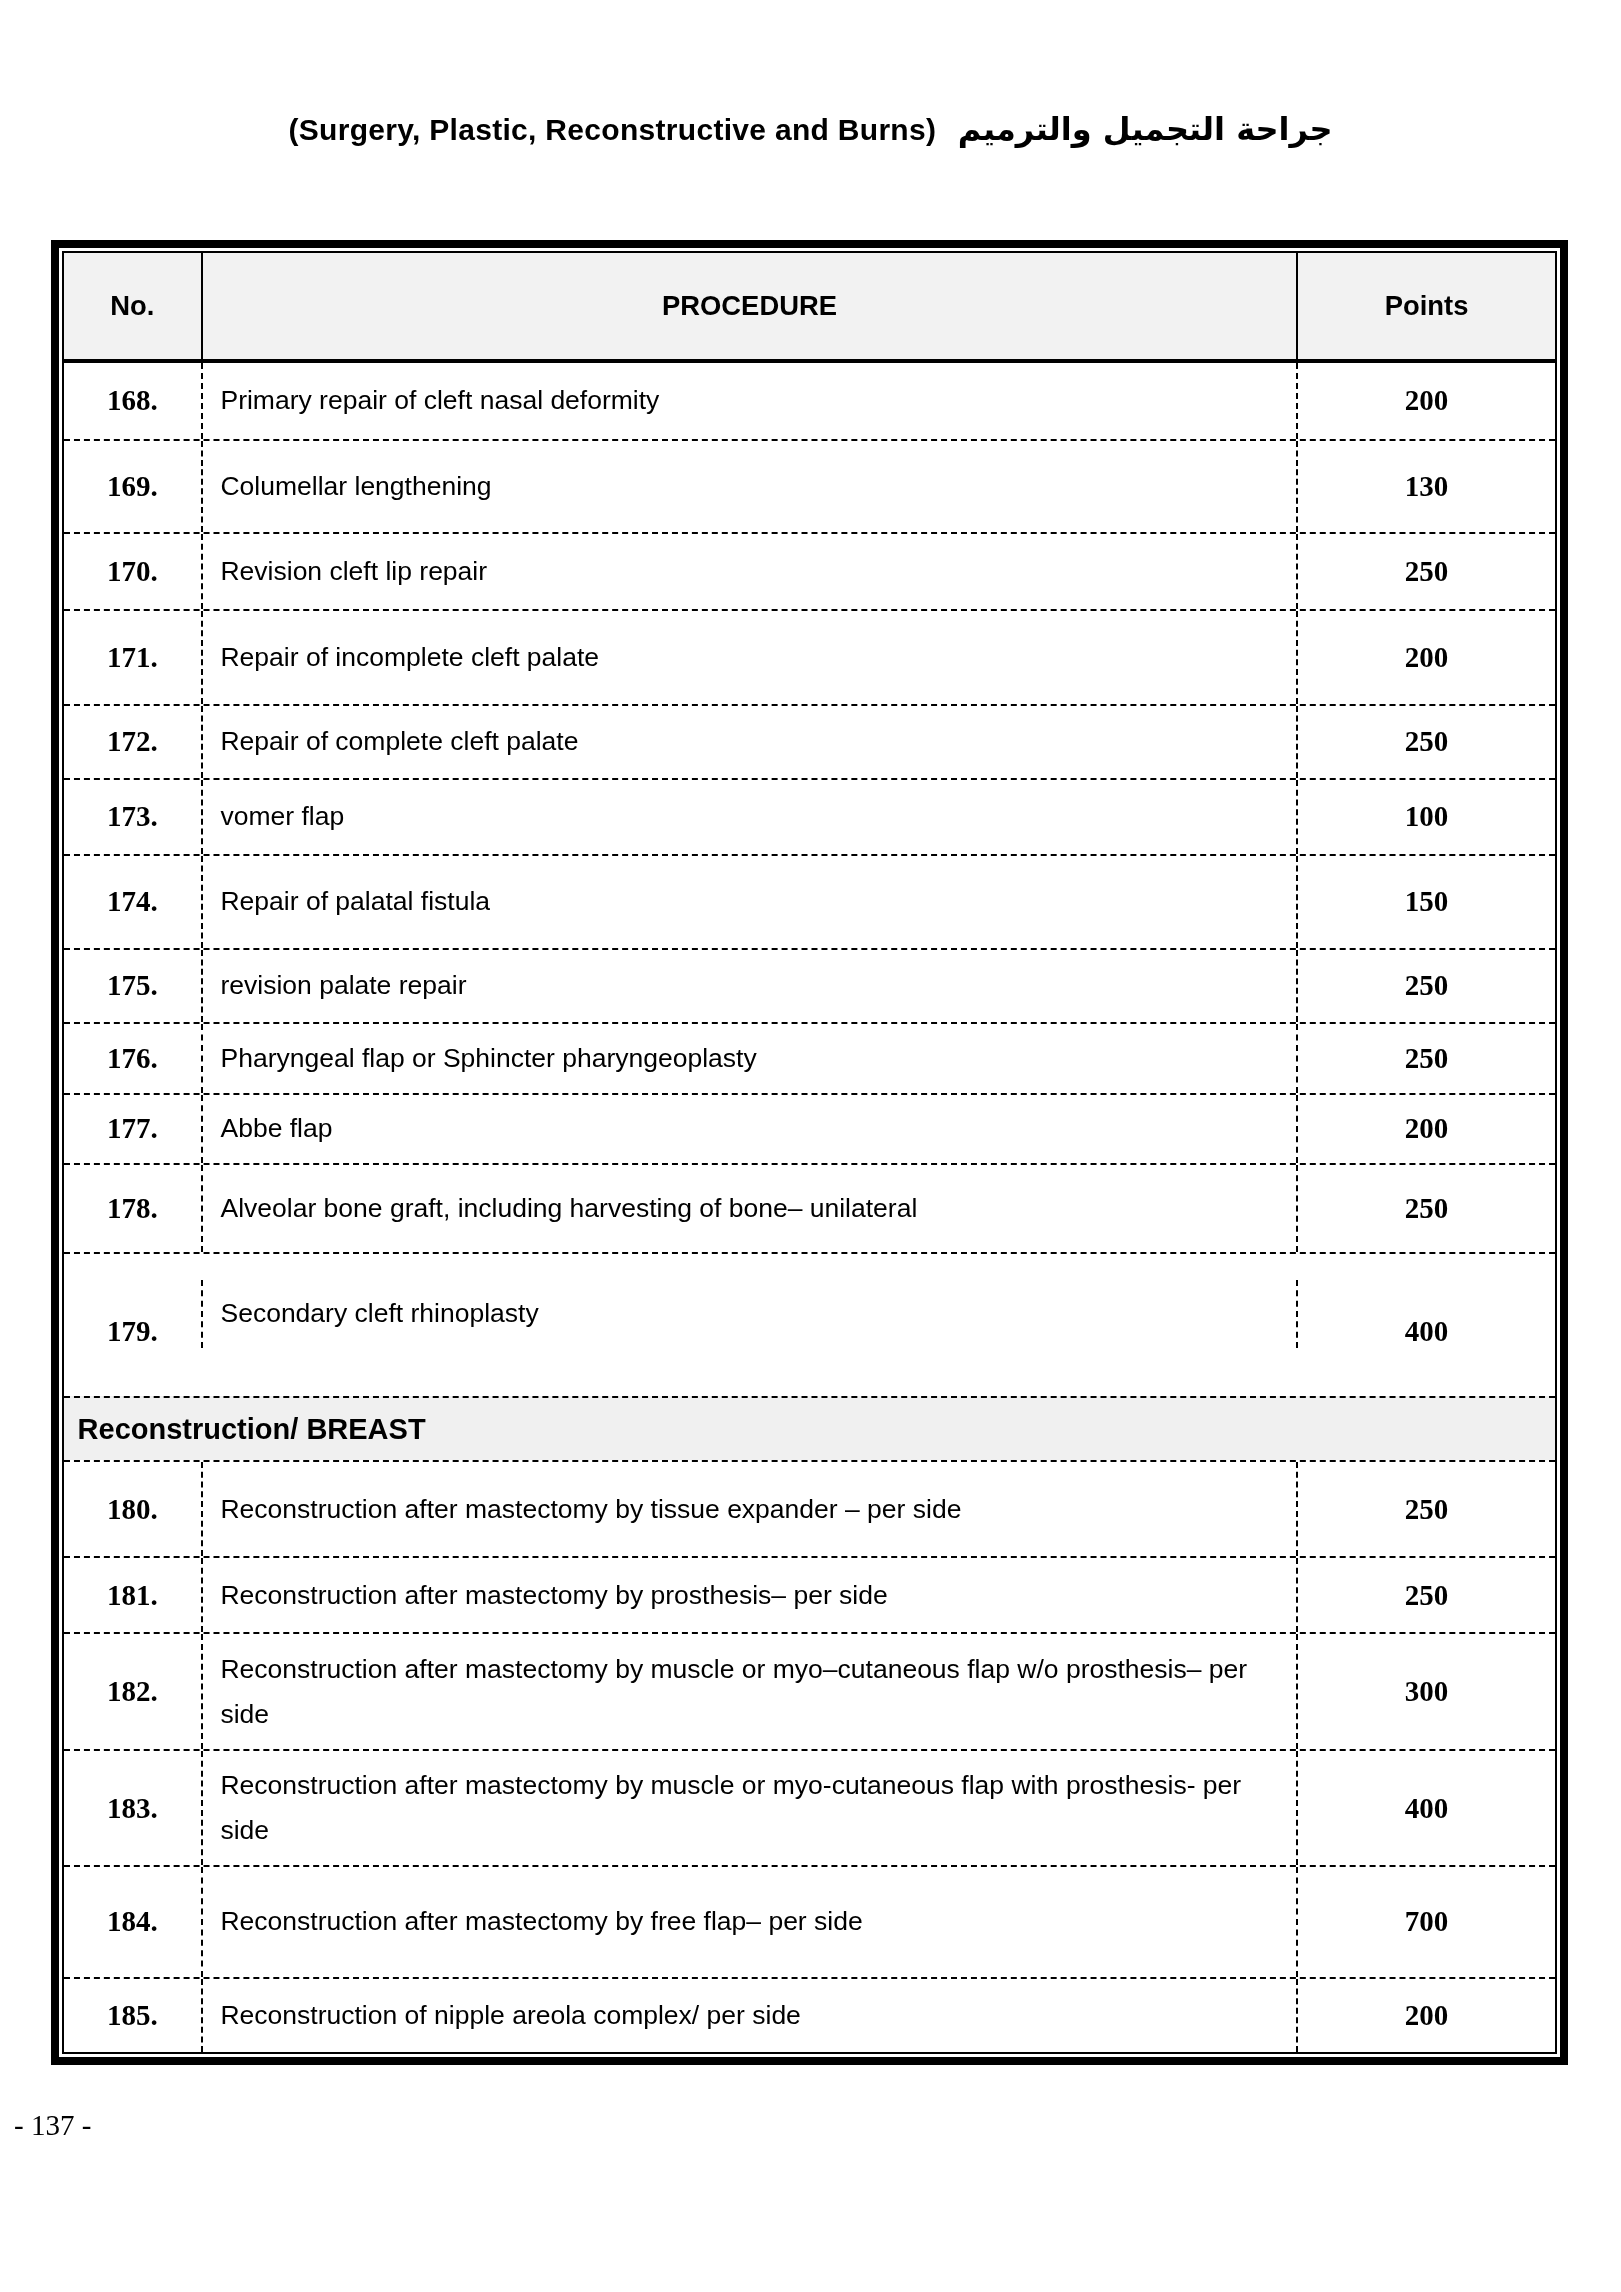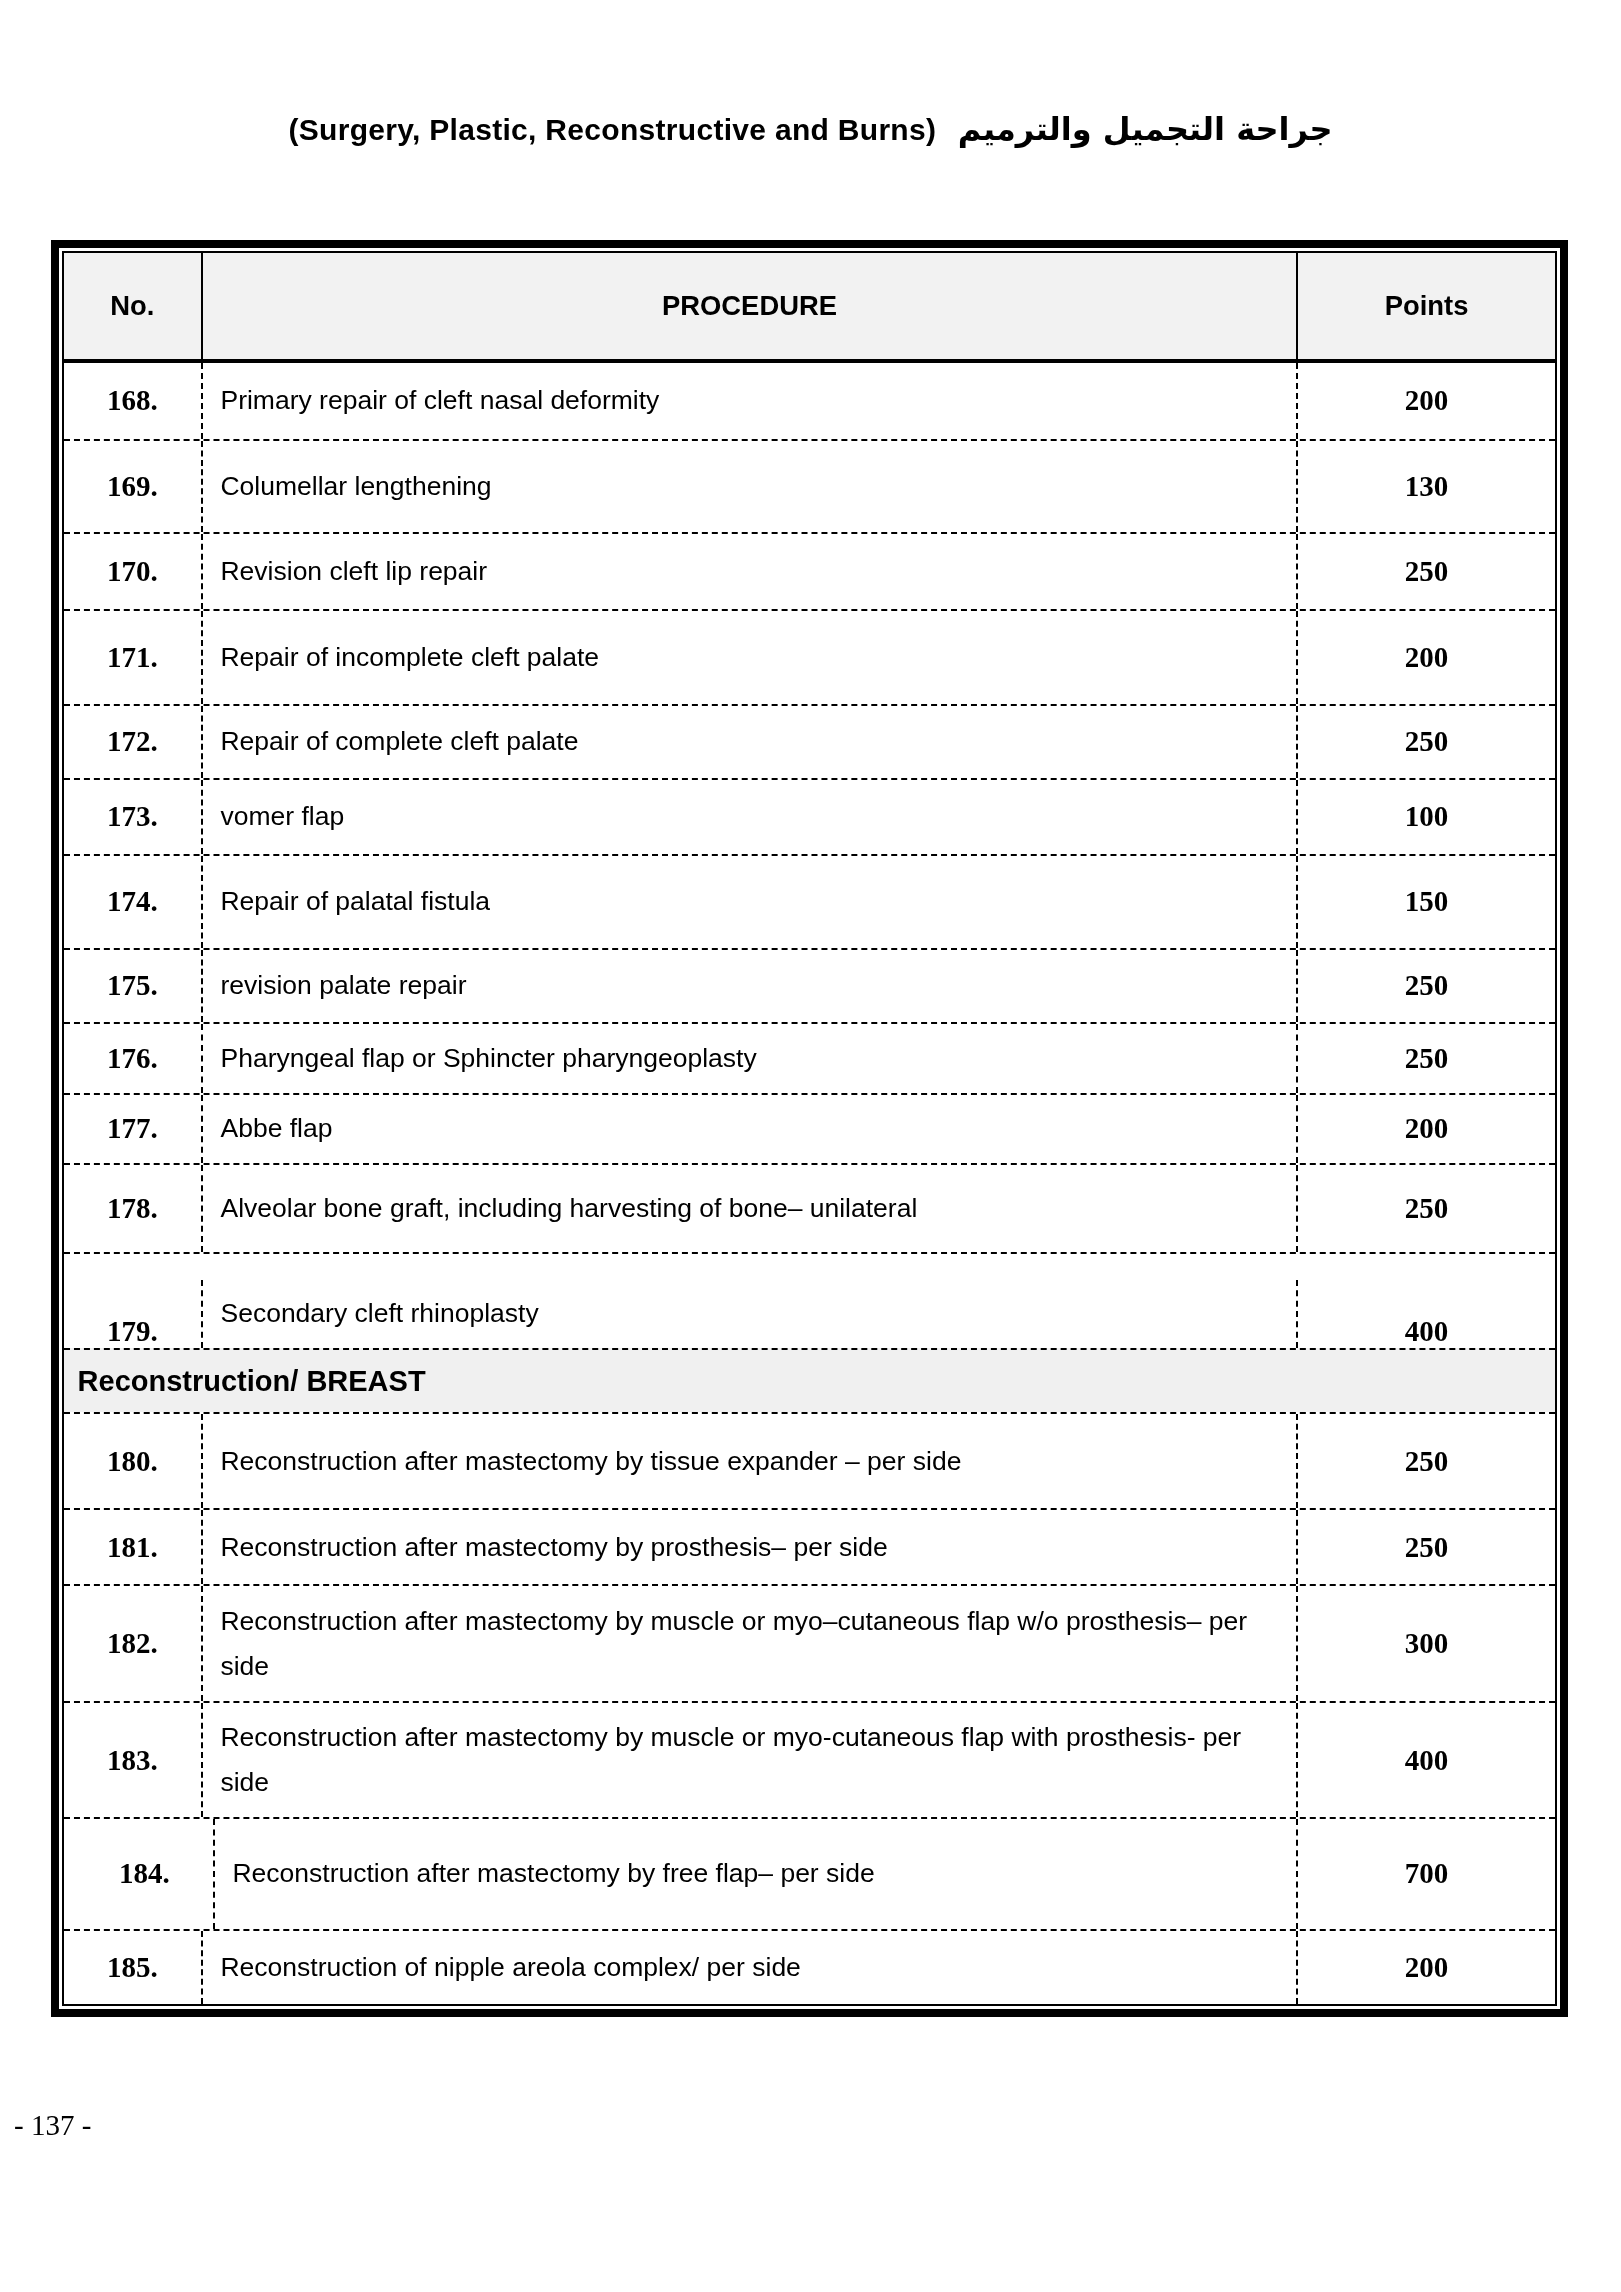--- a/index.html
+++ b/index.html
@@ -72,20 +72,21 @@
     border-left: 2px dashed var(--border, #000);
     border-right: 2px dashed var(--border, #000);
   }
 
   .section-row {
     background: var(--section-bg, #f0f0f0);
     font-weight: bold;
     font-size: 29px;
     align-items: center;
     padding-left: 13.7px;
+    margin-top: 48px;
   }
   .section-row .sec-label { display: flex; align-items: center; }
 
   .footer {
     position: absolute;
     top: 2109px;
     left: 0;
     width: 100%;
     text-align: left;
     font-family: "Liberation Serif", serif;
@@ -186,21 +187,21 @@
           <div class="row body-row" style="min-height: 117px;">
     <div class="cell no">182.</div>
     <div class="cell proc">Reconstruction after mastectomy by muscle or myo–cutaneous flap w/o prosthesis– per side</div>
     <div class="cell pts">300</div>
   </div>
           <div class="row body-row" style="min-height: 85px;">
     <div class="cell no">183.</div>
     <div class="cell proc">Reconstruction after mastectomy by muscle or myo-cutaneous flap with prosthesis- per side</div>
     <div class="cell pts">400</div>
   </div>
-          <div class="row body-row" style="min-height: 112px; padding-left: 12px;">
+          <div class="row body-row" style="min-height: 112px;">
     <div class="cell no">184.</div>
     <div class="cell proc">Reconstruction after mastectomy by free flap– per side</div>
     <div class="cell pts">700</div>
   </div>
           <div class="row body-row" style="min-height: 75px;">
     <div class="cell no">185.</div>
     <div class="cell proc">Reconstruction of nipple areola complex/ per side</div>
     <div class="cell pts">200</div>
   </div>
         </div>

